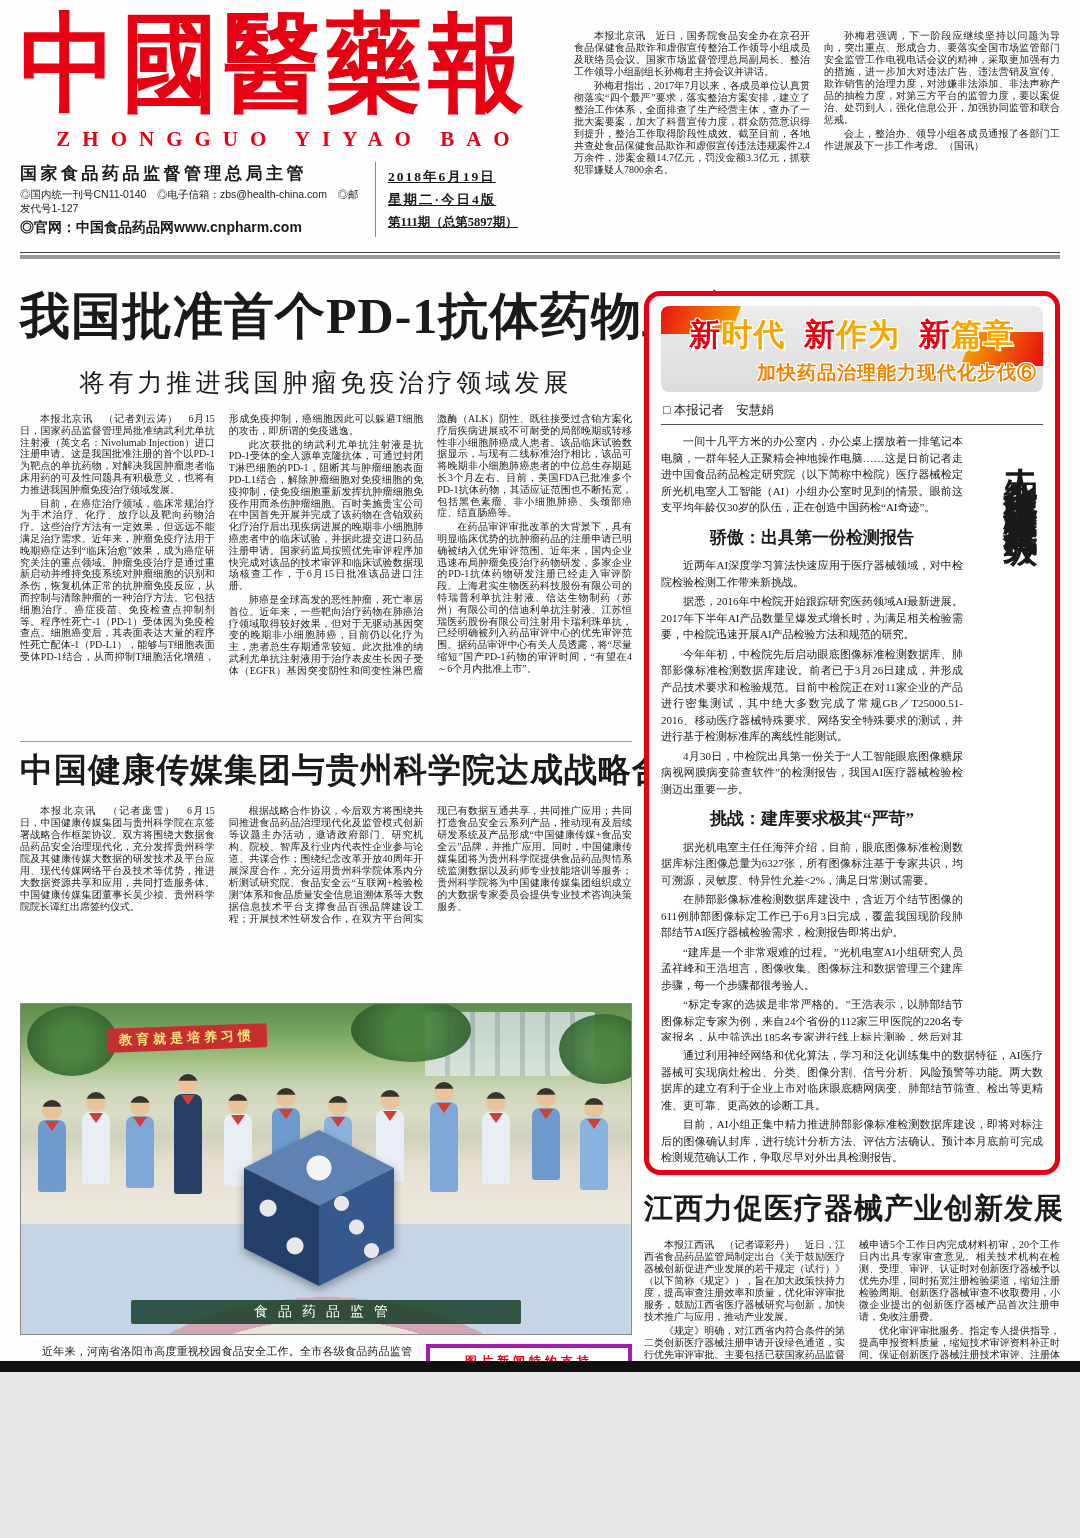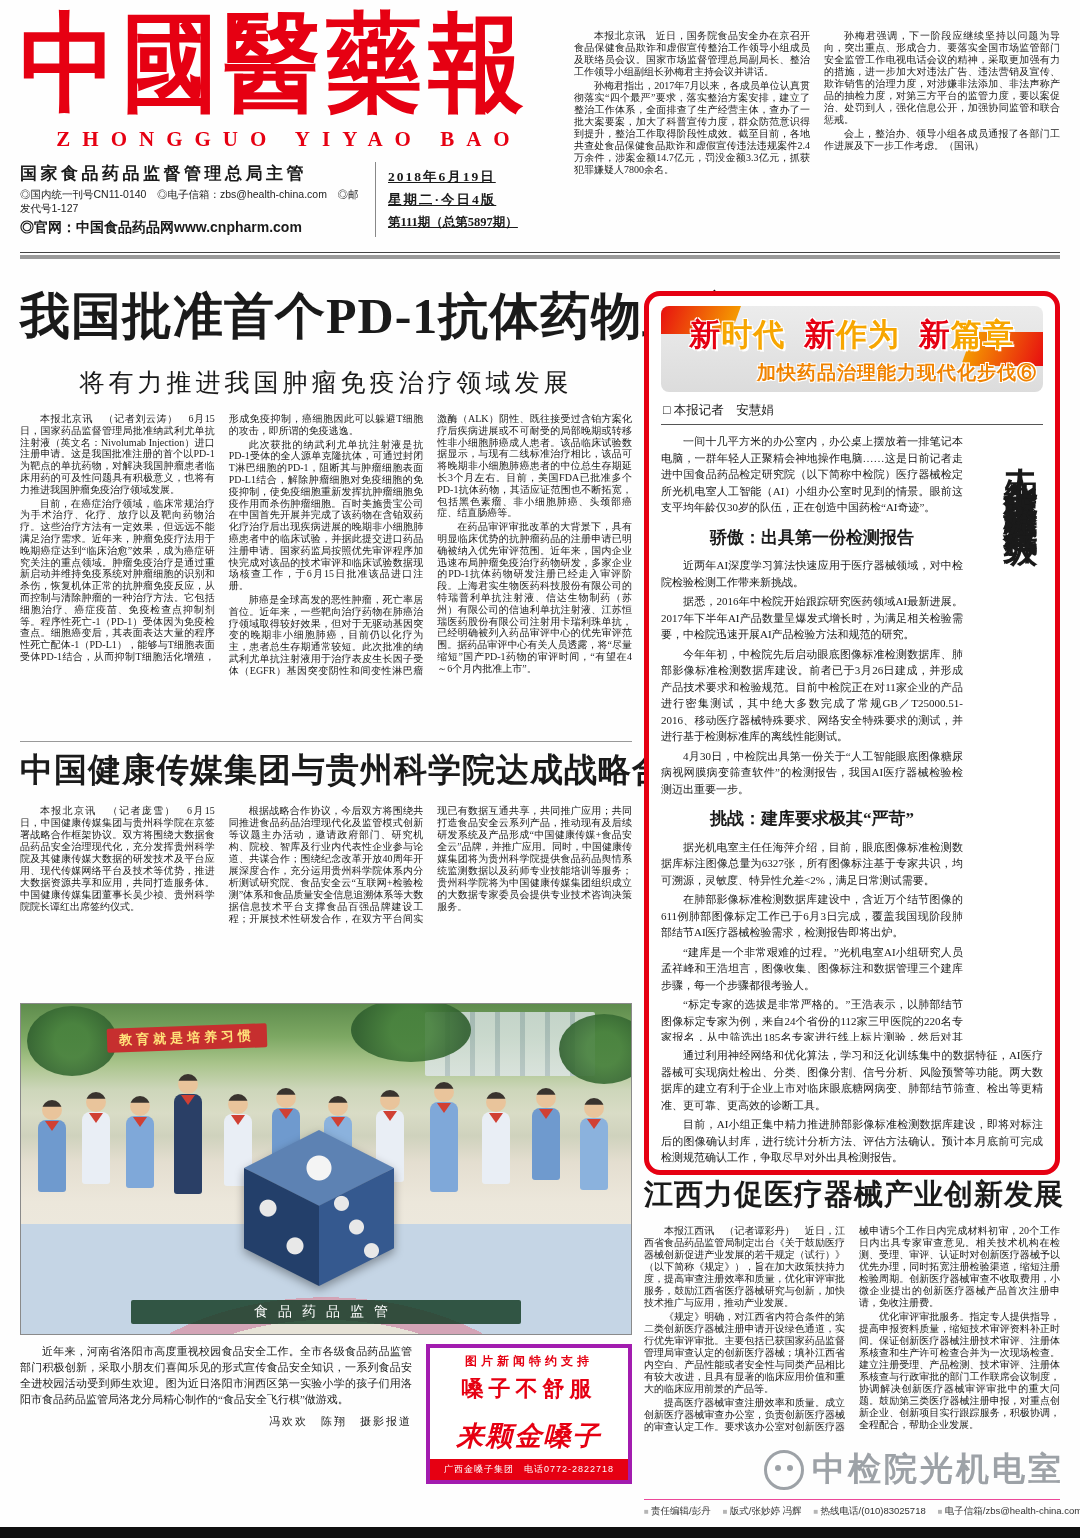--- a/index.html
+++ b/index.html
@@ -1,18 +1,18 @@
 <!DOCTYPE html>
 <html lang="zh"><head>
 <meta charset="utf-8">
 <style>
   * { margin:0; padding:0; box-sizing:border-box; }
   html,body { background:#e8e8e8; }
   body { font-family:"Liberation Serif","DejaVu Serif",serif; color:#1a1a1a; }
-  .page { position:relative; width:1080px; height:1538px; margin:0 auto; background:#fefefe; overflow:hidden; }
+  .page { position:relative; width:1080px; height:1372px; margin:0 auto; background:#fefefe; overflow:hidden; }
 
   
   .topzone { display:flex; gap:16px; padding:8px 20px 4px 20px; height:252px; }
   .masthead { width:538px; flex:none; }
   .mast-title { color:#e60012; font-weight:900; font-size:96px; line-height:1.05; letter-spacing:6px; white-space:nowrap; transform:scaleY(1.12); transform-origin:top left; }
   .mast-pinyin { color:#e60012; font-weight:900; font-size:21px; letter-spacing:12px; text-align:center; margin-top:18px; font-family:"Liberation Serif",serif; }
   .mast-info { display:flex; margin-top:10px; align-items:stretch; }
   .mast-info-left { flex:1; padding-right:10px; border-right:1px solid #888; }
   .supervisor { font-size:17px; font-weight:700; letter-spacing:3.5px; font-family:"Liberation Sans","DejaVu Sans",sans-serif; }
   .smallline { font-size:10.5px; margin-top:3px; color:#222; font-family:"Liberation Sans",sans-serif; }
@@ -95,21 +95,21 @@
     text-shadow:-1px -1px 0 #fff,1px -1px 0 #fff,-1px 1px 0 #fff,1px 1px 0 #fff; }
   .byline { font-size:12.5px; border-bottom:1px solid #555; padding:10px 2px 5px 2px; }
   .ai-row { display:flex; gap:16px; margin-top:8px; height:608px; overflow:hidden; }
   .ai-text { flex:1; font-size:11px; line-height:1.5; text-align:justify; overflow:hidden; }
   .ai-text p, .ai-final p { text-indent:2em; margin:0 0 3px 0; }
   .sec-title { text-align:center; font-size:17px; font-weight:900; margin:9px 0 7px 0; }
   .vertical-head { writing-mode:vertical-rl; font-size:34px; font-weight:900; letter-spacing:5px; width:64px; flex:none; padding-top:8px; text-align:start; }
   .ai-final { font-size:11px; line-height:1.5; text-align:justify; margin-top:6px; height:150px; overflow:hidden; }
 
   
-  .jiangxi { }
+  .jiangxi { margin-top:14px; }
   .jx-headline { text-align:center; font-size:29px; font-weight:900; letter-spacing:1px; white-space:nowrap; }
   .jx-body { height:268px; column-count:2; font-size:10px; line-height:1.2; margin-top:10px; }
 
   .footer-line { margin-top:6px; border-top:1px solid #ec4899; padding-top:5px; display:flex; gap:12px; font-size:9.5px; color:#333; font-family:"Liberation Sans",sans-serif; white-space:nowrap; }
   .footer-item::before { content:"■ "; color:#b5b5b5; font-size:8px; }
 
   .watermark { position:absolute; right:-4px; bottom:26px; display:flex; align-items:center; gap:8px; color:#8d9298; opacity:.85; z-index:9; }
   .wm-icon { width:40px; height:40px; border-radius:50%; border:3px solid currentColor; position:relative; background:rgba(255,255,255,.4); }
   .wm-icon::before, .wm-icon::after { content:""; position:absolute; top:12px; width:6px; height:6px; border-radius:50%; background:currentColor; }
   .wm-icon::before { left:8px; } .wm-icon::after { right:8px; }

